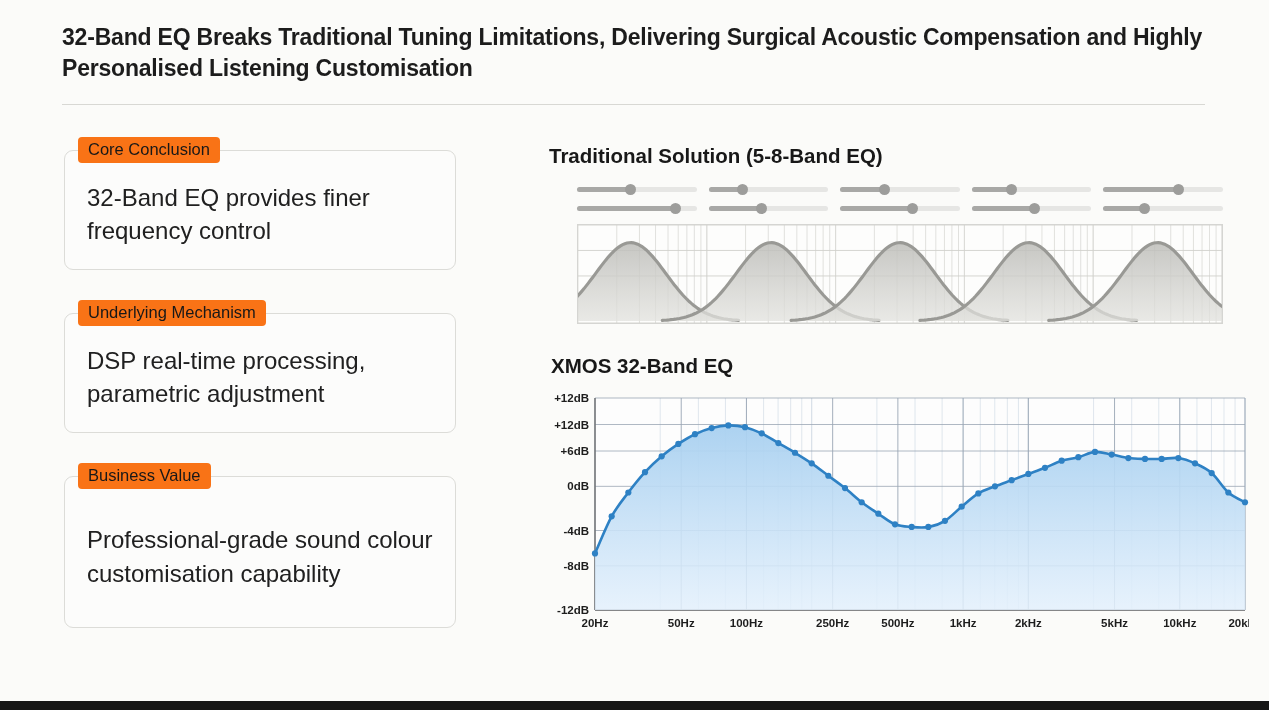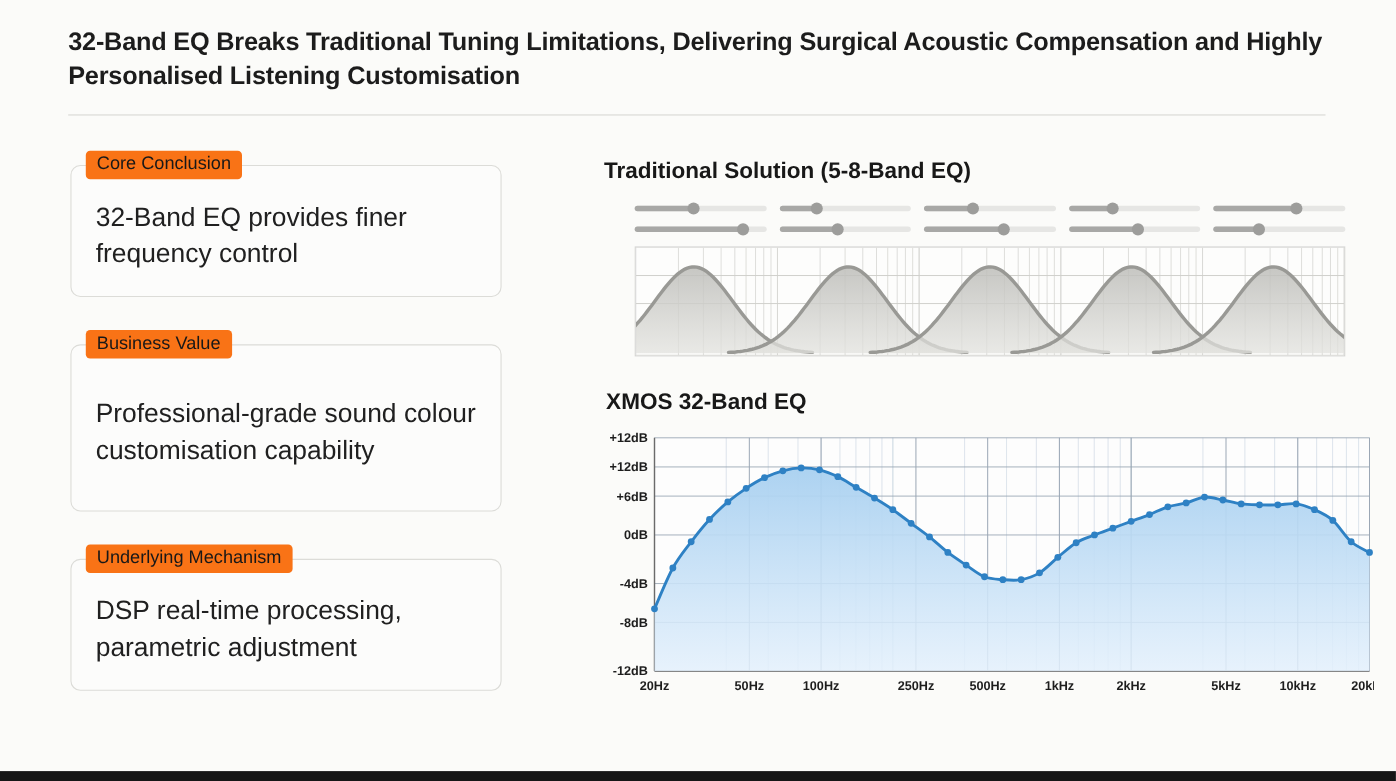--- a/index.html
+++ b/index.html
@@ -209,30 +209,30 @@
   <div class="cards">
 
     <div class="card-wrap">
       <span class="card-badge">Core Conclusion</span>
       <div class="card-box h1">
         <div class="card-text">32-Band EQ provides finer frequency control</div>
       </div>
     </div>
 
     <div class="card-wrap">
+      <span class="card-badge">Underlying Mechanism</span>
+      <div class="card-box h2">
+        <div class="card-text">DSP real-time processing, parametric adjustment</div>
+      </div>
+    </div>
+
+    <div class="card-wrap">
       <span class="card-badge">Business Value</span>
       <div class="card-box h3">
         <div class="card-text">Professional-grade sound colour customisation capability</div>
-      </div>
-    </div>
-
-    <div class="card-wrap">
-      <span class="card-badge">Underlying Mechanism</span>
-      <div class="card-box h2">
-        <div class="card-text">DSP real-time processing, parametric adjustment</div>
       </div>
     </div>
 
   </div>
 
   <div class="right-col">
 
     <div class="section-title">Traditional Solution (5-8-Band EQ)</div>
 
     <div class="slider-rack" id="slider-rack">

